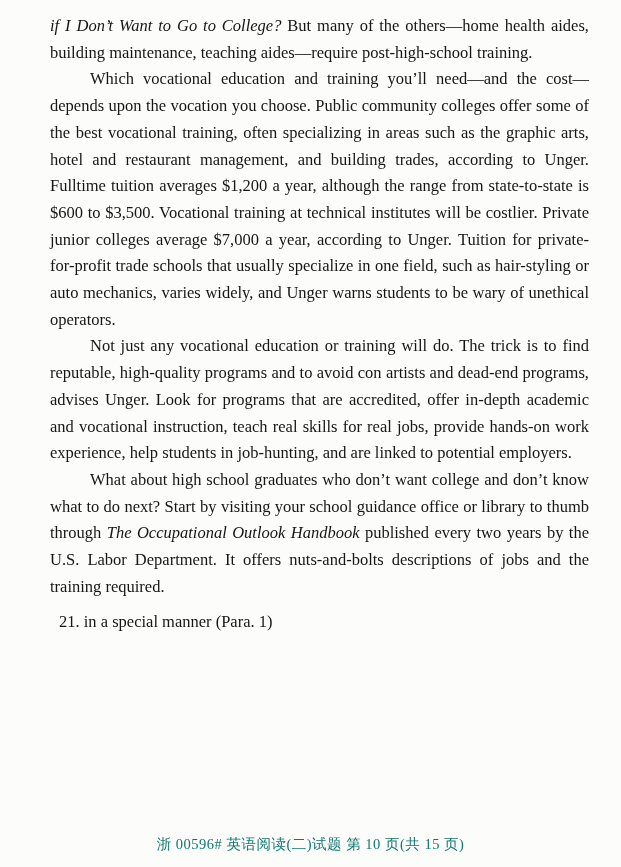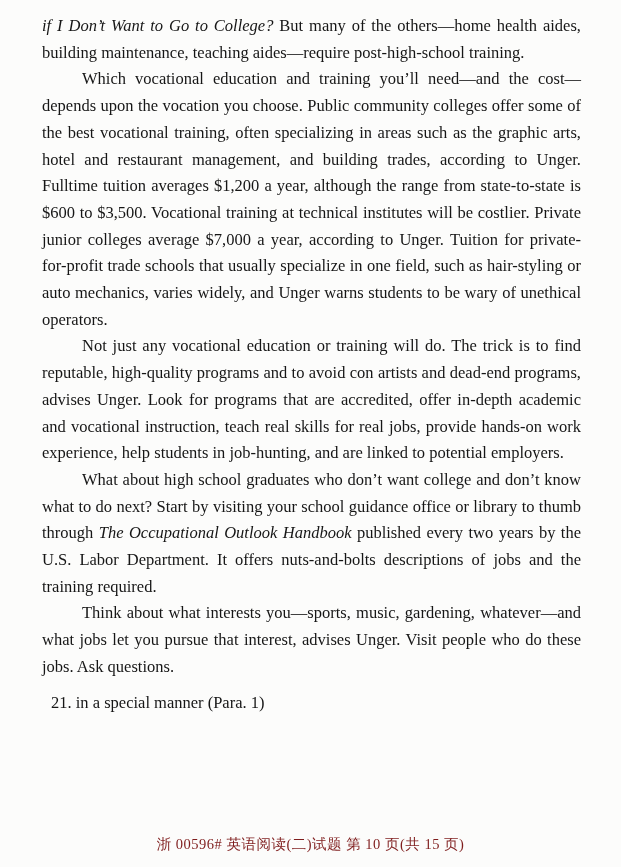--- a/index.html
+++ b/index.html
@@ -13,21 +13,21 @@
     height: 867px;
     margin: 0 auto;
     background: #fcfcfb;
     color: #161616;
     font-family: "Liberation Serif", "DejaVu Serif", serif;
     overflow: hidden;
     box-sizing: border-box;
   }
   .text-block {
     position: absolute;
-    left: 42px;
+    left: 50px;
     top: 13px;
     width: 539px;
     font-size: 16.5px;
     line-height: 26.7px;
   }
   .para {
     margin: 0;
     text-align: justify;
     text-justify: inter-word;
     text-indent: 40px;
@@ -44,40 +44,39 @@
     text-indent: 0;
   }
   .footer {
     position: absolute;
     left: 0;
     right: 0;
     bottom: 13px;
     text-align: center;
     font-size: 14.5px;
     letter-spacing: 0.5px;
-    color: #7f1d1d;
+    color: #0f766e;
   }
 </style>
 </head>
 <body>
 
 <div class="page">
 
   <div class="text-block">
 
     <p class="para no-indent"><span class="italic">if I Don’t Want to Go to College?</span><span> But many of the others—home health aides, building maintenance, teaching aides—require post-high-school training.</span></p>
 
     <p class="para"><span>Which vocational education and training you’ll need—and the cost—depends upon the vocation you choose. Public community colleges offer some of the best vocational training, often specializing in areas such as the graphic arts, hotel and restaurant management, and building trades, according to Unger. Fulltime tuition averages $1,200 a year, although the range from state-to-state is $600 to $3,500. Vocational training at technical institutes will be costlier. Private junior colleges average $7,000 a year, according to Unger. Tuition for private-for-profit trade schools that usually specialize in one field, such as hair-styling or auto mechanics, varies widely, and Unger warns students to be wary of unethical operators.</span></p>
 
     <p class="para"><span>Not just any vocational education or training will do. The trick is to find reputable, high-quality programs and to avoid con artists and dead-end programs, advises Unger. Look for programs that are accredited, offer in-depth academic and vocational instruction, teach real skills for real jobs, provide hands-on work experience, help students in job-hunting, and are linked to potential employers.</span></p>
 
 
     <p class="para"><span>What about high school graduates who don’t want college and don’t know what to do next? Start by visiting your school guidance office or library to thumb through </span><span class="italic">The Occupational Outlook Handbook</span><span> published every two years by the U.S. Labor Department. It offers nuts-and-bolts descriptions of jobs and the training required.</span></p>
 
-    <p class="para"><span>Think about what interests you—sports, music, gardening, whatever—and what jobs let you pursue that interest, advises Unger. Visit people who do these jobs. Ask questions.</span></p>
 
     <p class="question">21. in a special manner (Para. 1)</p>
 
   </div>
 
   <div class="footer">浙 00596# 英语阅读(二)试题 第 10 页(共 15 页)</div>
 
 </div>
 
 </body></html>

